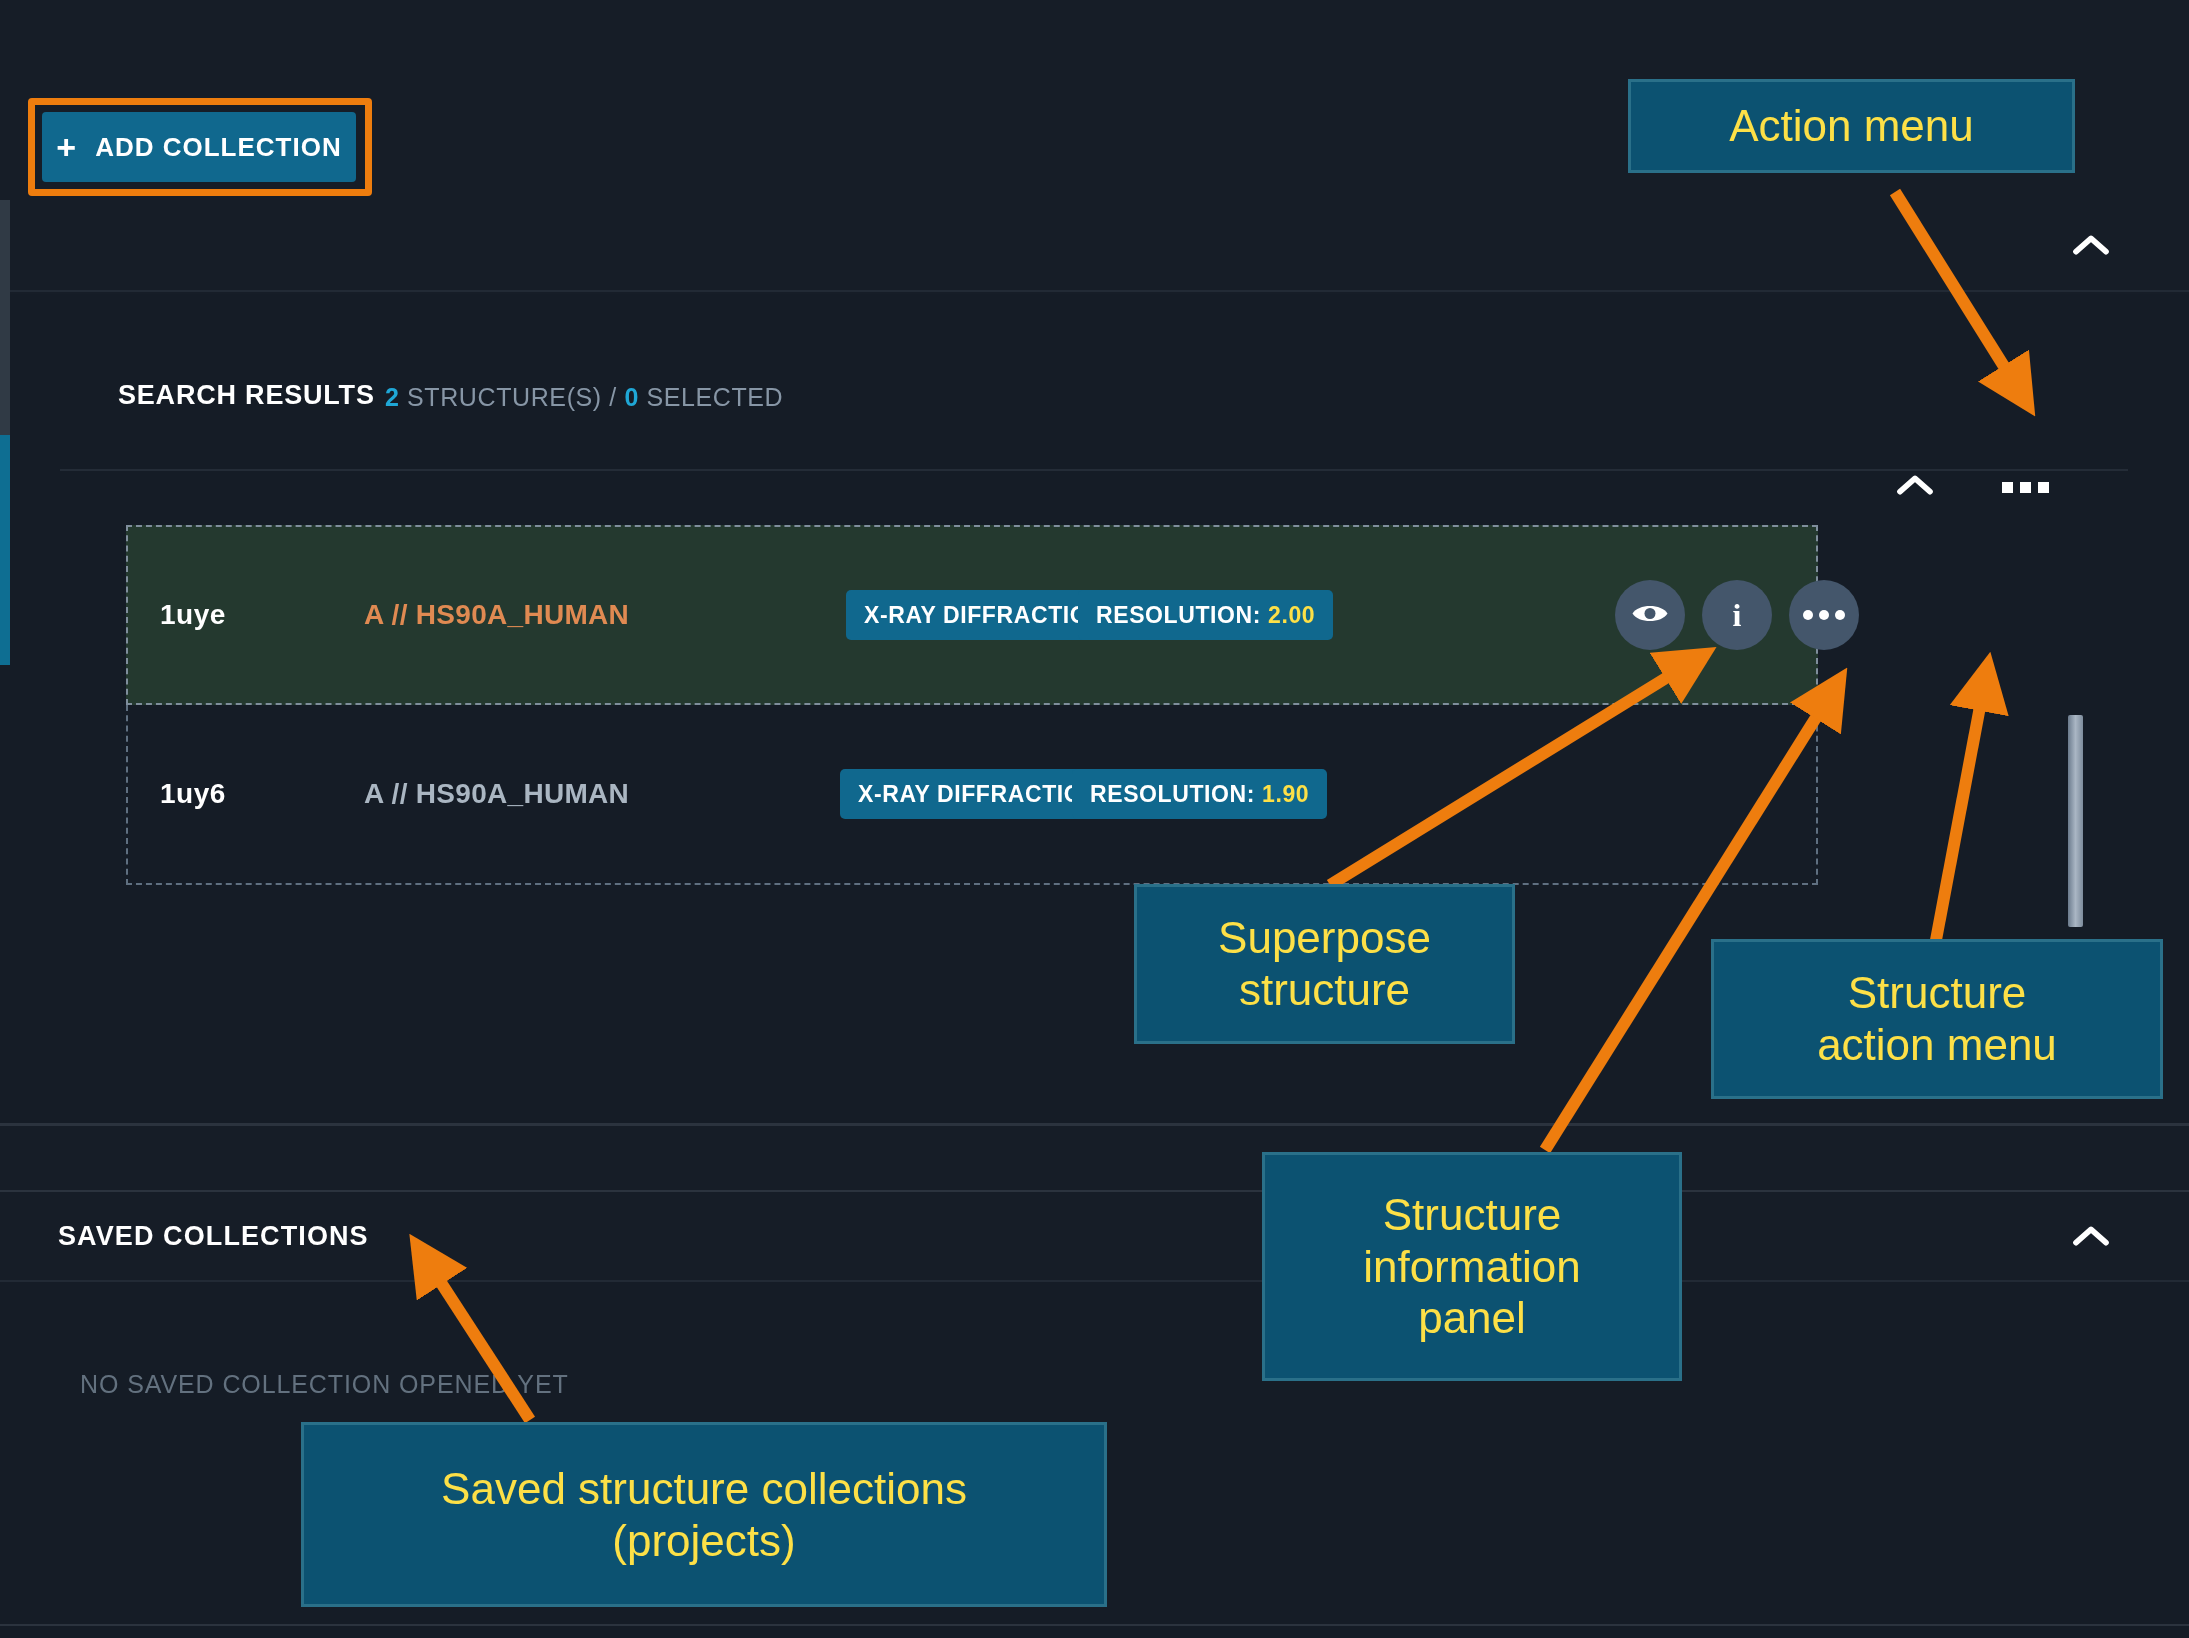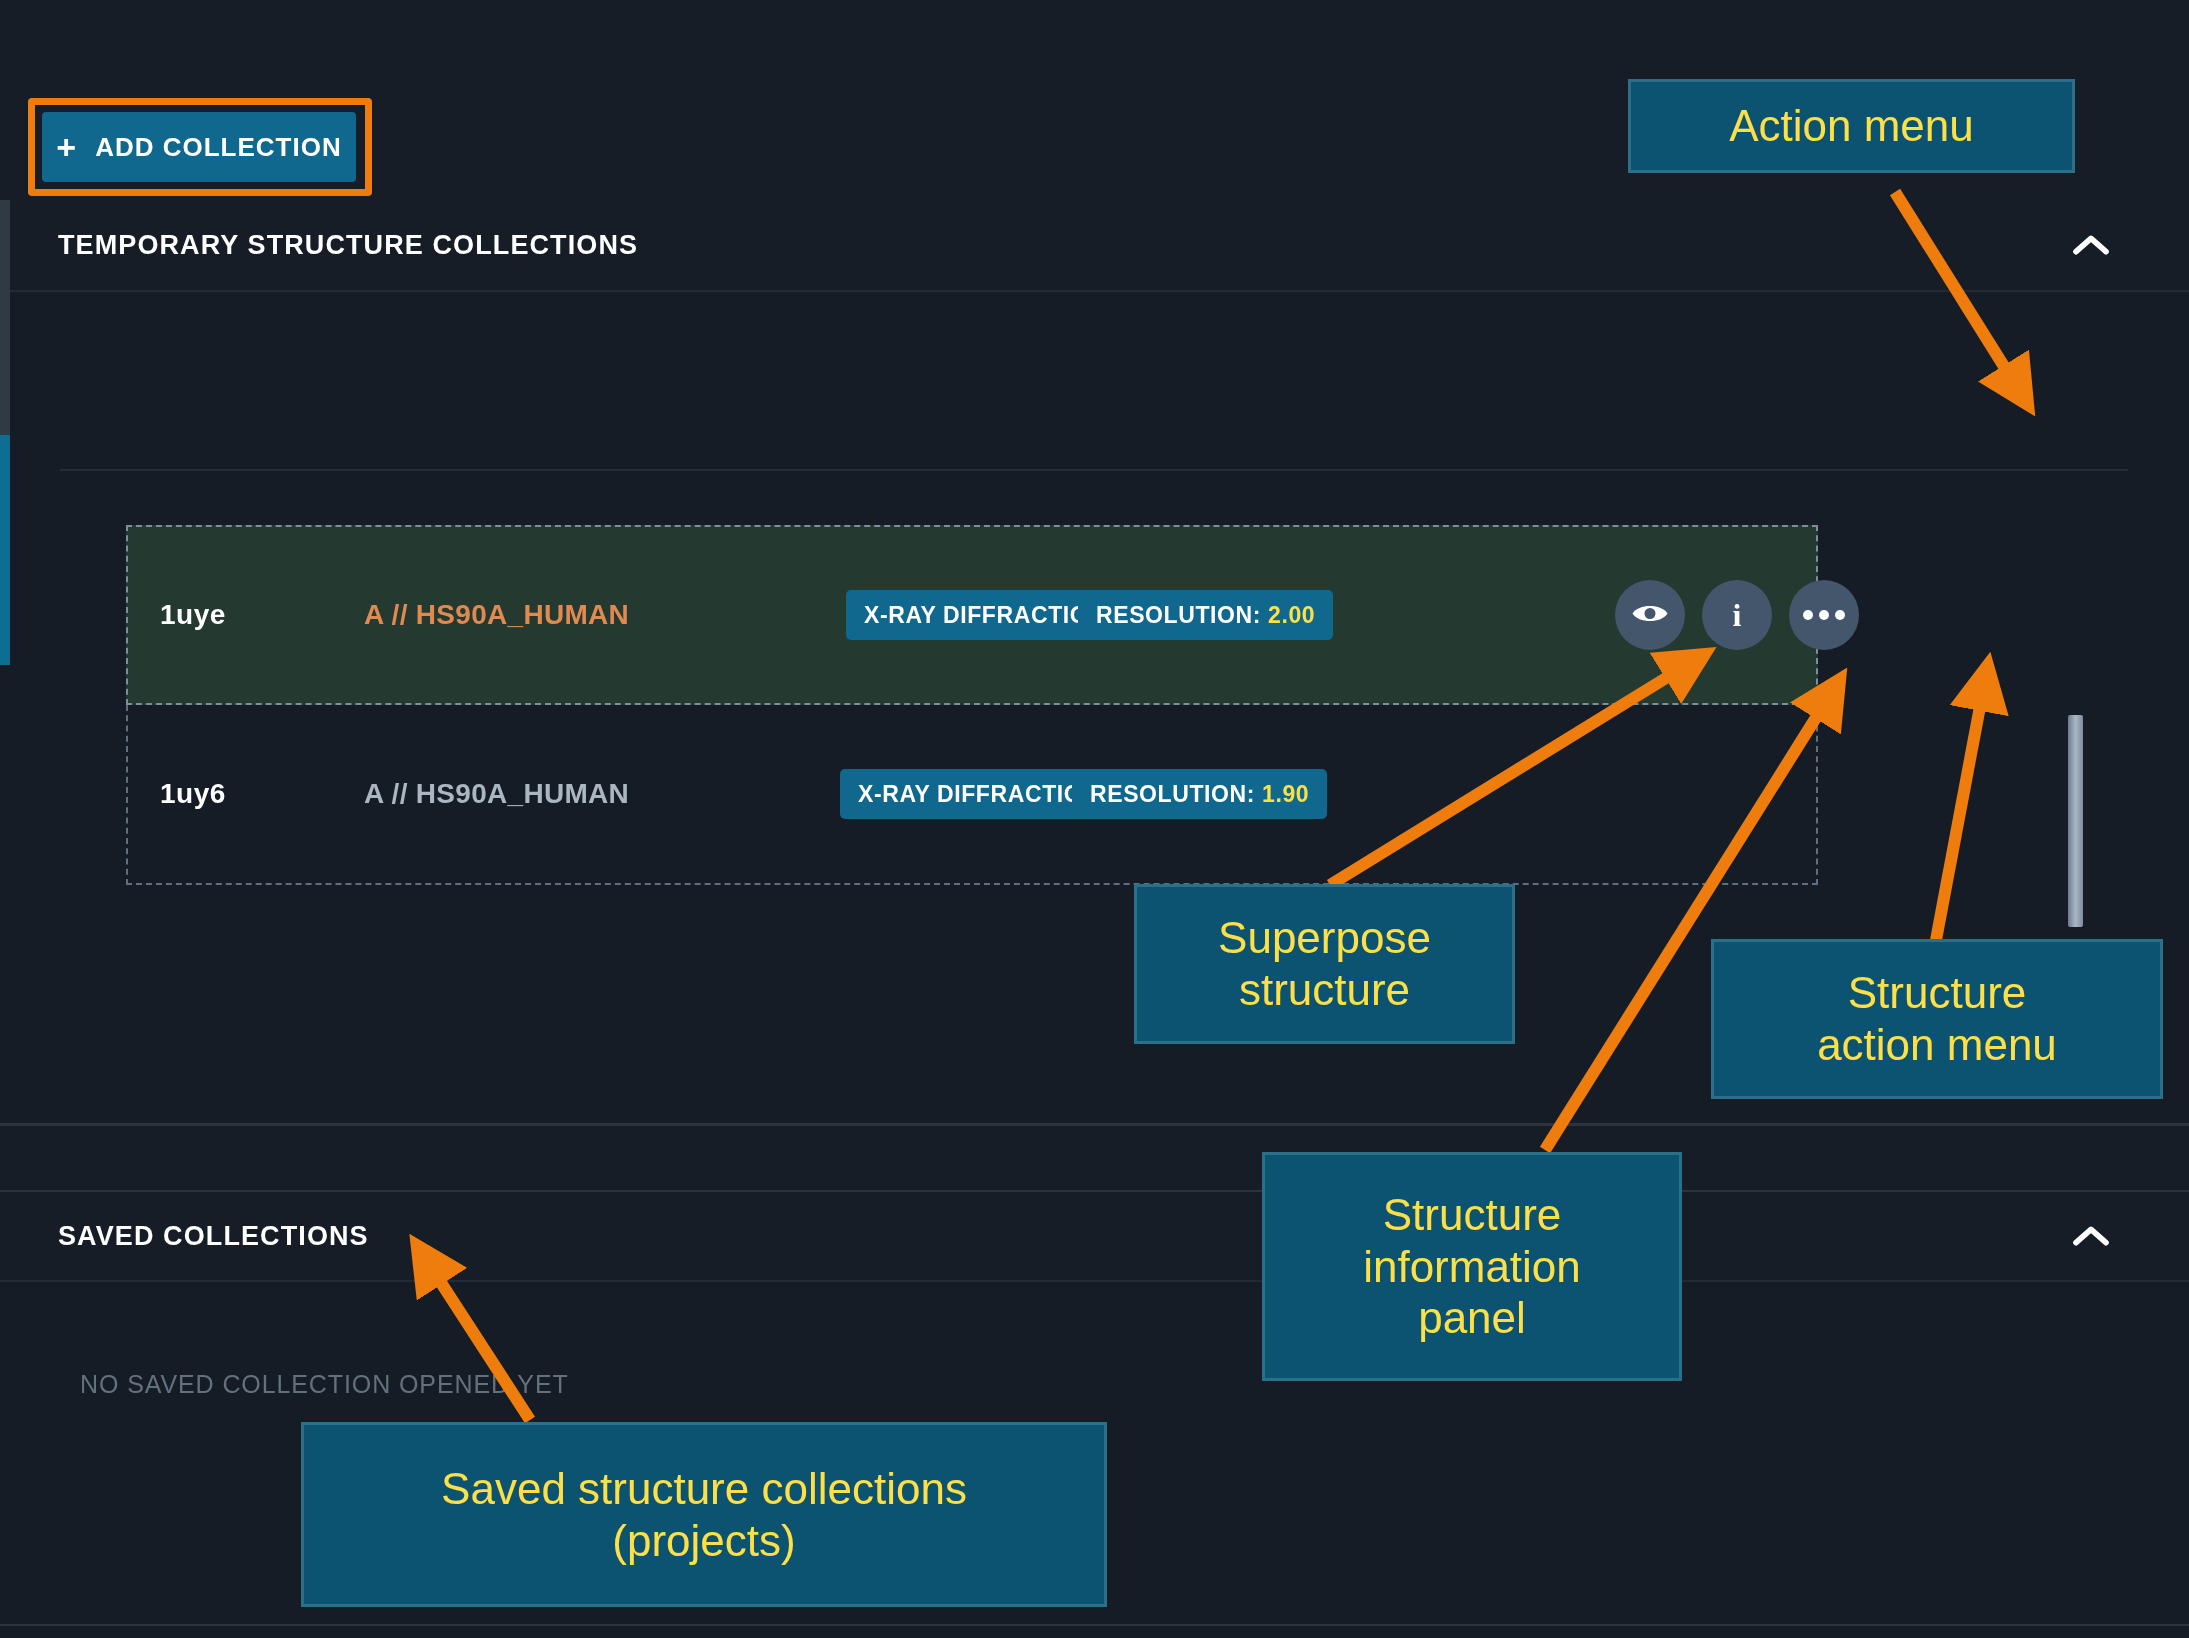--- a/index.html
+++ b/index.html
@@ -178,30 +178,50 @@
 
     <span class="download-icon">
       <svg viewBox="0 0 24 24" width="44" height="44">
         <path d="M12 3 v8 M12 13 l-4.5 -5 h9 Z" fill="#ffffff" stroke="#ffffff" stroke-width="2.2" stroke-linecap="round" stroke-linejoin="round"></path>
         <rect x="4" y="15" width="16" height="5" rx="1" fill="#ffffff"></rect>
       </svg>
     </span>
   </div>
 
   <div class="section-hdr" id="hdr-temp">
-    <span class="title">TEMPORARY STRUCTURE COLLECTIONS</span>
     <span class="chev">
       <svg viewBox="0 0 24 14" width="40" height="26">
         <path d="M3 11 L12 3 L21 11" fill="none" stroke="#ffffff" stroke-width="3.4" stroke-linecap="round" stroke-linejoin="round"></path>
       </svg>
     </span>
   </div>
 
   <div class="temp-body">
 
+    <div class="results-hdr">
+      <span class="results-title">SEARCH RESULTS</span>
+      <span class="results-meta">
+        <span class="num">2</span>
+        <span>STRUCTURE(S) /</span>
+        <span class="num">0</span>
+        <span>SELECTED</span>
+      </span>
+
+      <span class="results-chev">
+        <svg viewBox="0 0 24 14" width="40" height="26">
+          <path d="M3 11 L12 3 L21 11" fill="none" stroke="#ffffff" stroke-width="3.4" stroke-linecap="round" stroke-linejoin="round"></path>
+        </svg>
+      </span>
+
+      <span class="results-dots">
+        <i></i>
+        <i></i>
+        <i></i>
+      </span>
+    </div>
 
     <div class="results-sep"></div>
   </div>
 
   <div class="rows-wrap">
 
     <div class="srow selected">
       <span class="pdbid">1uye</span>
       <span class="chain">A // HS90A_HUMAN</span>
       <span class="badge" style="left:718px;">X-RAY DIFFRACTION</span>

